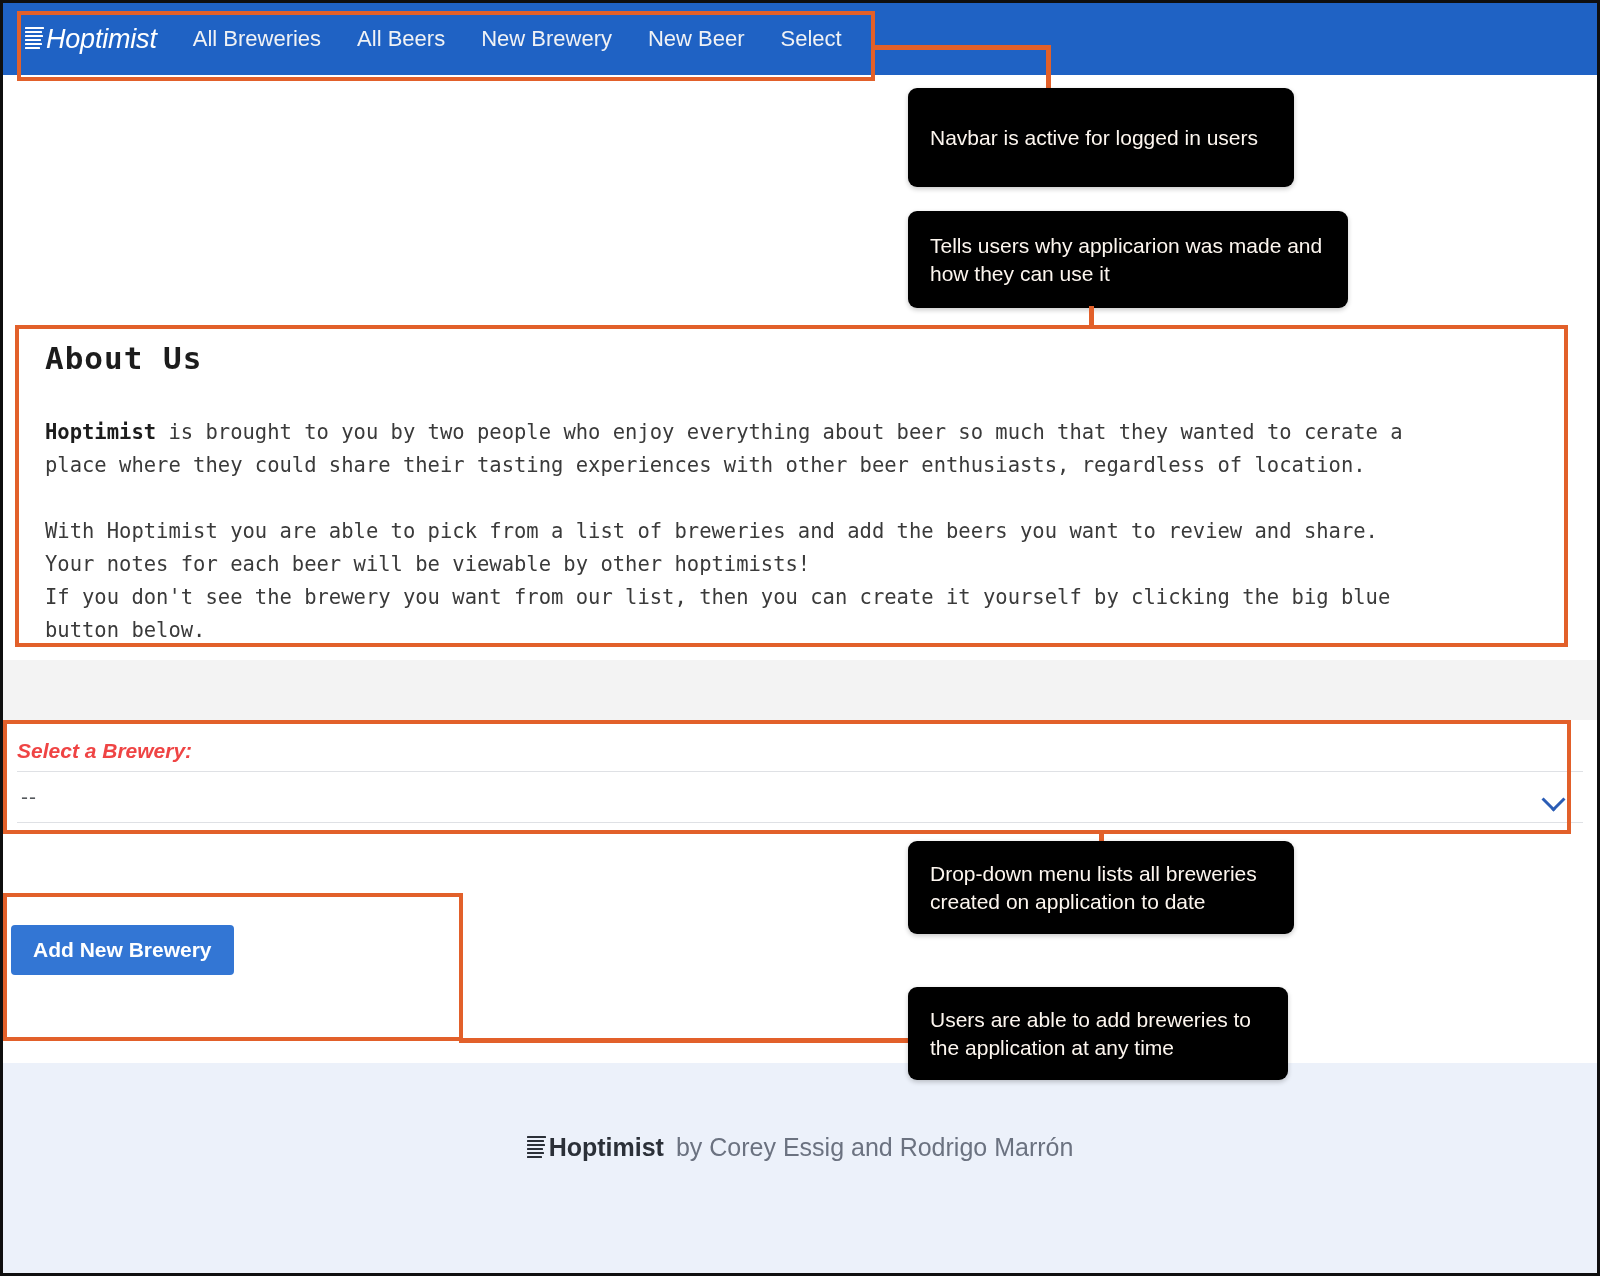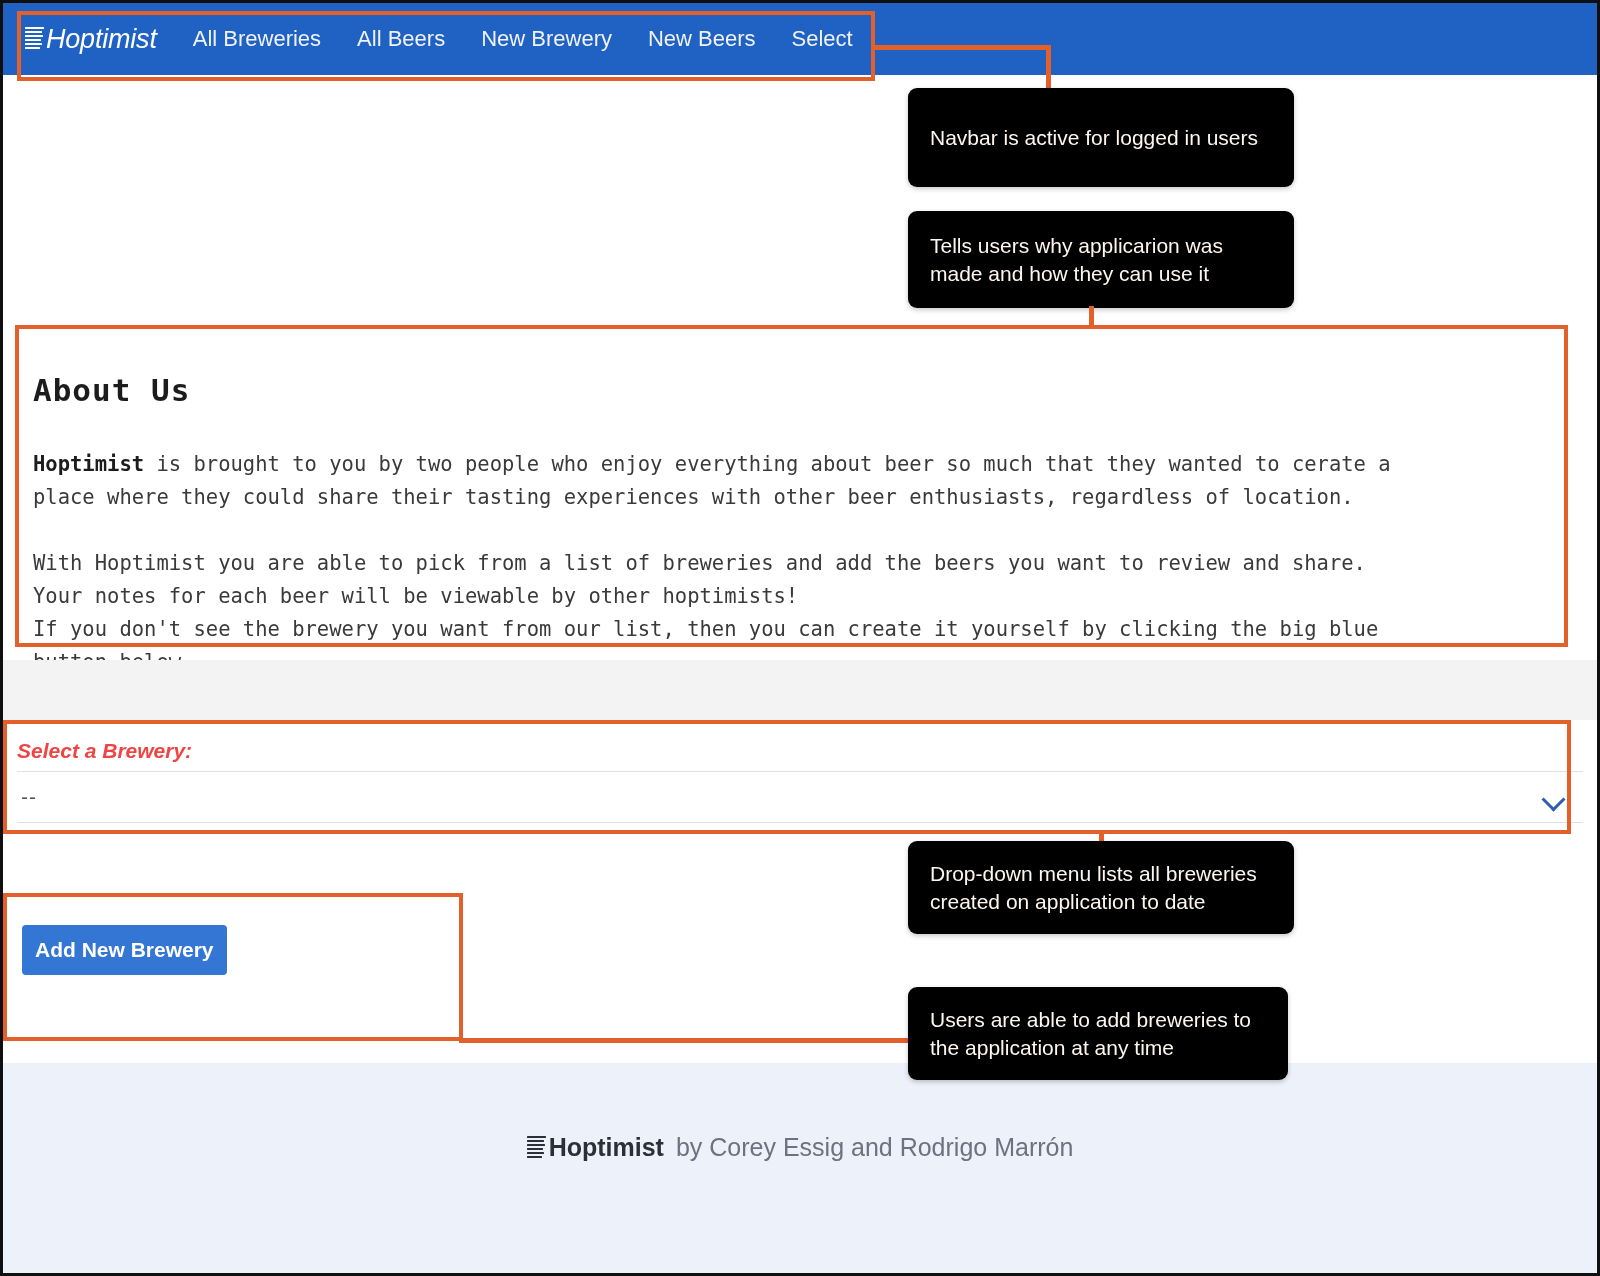--- a/index.html
+++ b/index.html
@@ -89,22 +89,21 @@
     white-space: nowrap;
   }
 
   
   .about {
     position: absolute;
     left: 0; top: 309px;
     width: 1594px;
     height: 348px;
     background: #ffffff;
-    padding: 28px 30px 0 30px;
-    margin-top: 32px;
+    padding: 28px 30px 0 42px;
   }
   .about-title {
     font-family: "DejaVu Sans Mono", monospace;
     font-size: 31px;
     font-weight: bold;
     color: #1c1c1c;
     letter-spacing: 1px;
   }
   .about-p {
     font-family: "DejaVu Sans Mono", monospace;
@@ -189,26 +188,25 @@
     color: #212529;
     white-space: nowrap;
   }
   .add-btn {
     margin-top: 12px;
     display: inline-block;
     background: #3376d4;
     color: #ffffff;
     font-size: 21px;
     font-weight: bold;
-    padding: 13px 13px;
+    padding: 13px 22px;
     border: none;
     border-radius: 4px;
     cursor: pointer;
     font-family: "Liberation Sans", sans-serif;
-    margin-left: 11px;
   }
 
   
   .footer {
     position: absolute;
     left: 0; top: 1060px;
     width: 1594px;
     height: 210px;
     background: #ecf1fa;
     display: flex;
@@ -271,21 +269,21 @@
         <i style="top:13px;width:16px;"></i>
         <i style="top:17px;width:17px;"></i>
         <i style="top:21px;width:15px;"></i>
       </span>
       <span class="brand-text">Hoptimist</span>
     </div>
     <div class="nav-links">
       <span class="nav-link">All Breweries</span>
       <span class="nav-link">All Beers</span>
       <span class="nav-link">New Brewery</span>
-      <span class="nav-link">New Beers</span>
+      <span class="nav-link">New Beer</span>
       <span class="nav-link">Select</span>
     </div>
   </div>
 
 
   <div class="about">
     <div class="about-title">About Us</div>
     <div class="about-p first">
       <b>Hoptimist</b><span> is brought to you by two people who enjoy everything about beer so much that they wanted to cerate a</span><br>
       <span>place where they could share their tasting experiences with other beer enthusiasts, regardless of location.</span>
@@ -329,21 +327,21 @@
 
   <div class="hl" style="left:14px; top:8px; width:858px; height:70px;"></div>
 
   <div class="conn" style="left:868px; top:42px; width:180px; height:5px;"></div>
   <div class="conn" style="left:1043px; top:42px; width:5px; height:48px;"></div>
 
   <div class="callout" style="left:905px; top:85px; width:386px; height:99px;">
     <span>Navbar is active for logged in users</span>
   </div>
 
-  <div class="callout" style="left:905px; top:208px; width:386px; height:97px;">
+  <div class="callout" style="left:905px; top:208px; width:440px; height:97px;">
     <span>Tells users why applicarion was made and how they can use it</span>
   </div>
 
   <div class="conn" style="left:1086px; top:303px; width:5px; height:22px;"></div>
 
   <div class="hl" style="left:12px; top:322px; width:1553px; height:322px;"></div>
 
   <div class="hl" style="left:0px; top:717px; width:1568px; height:114px;"></div>
 
   <div class="conn" style="left:1096px; top:829px; width:5px; height:36px;"></div>

